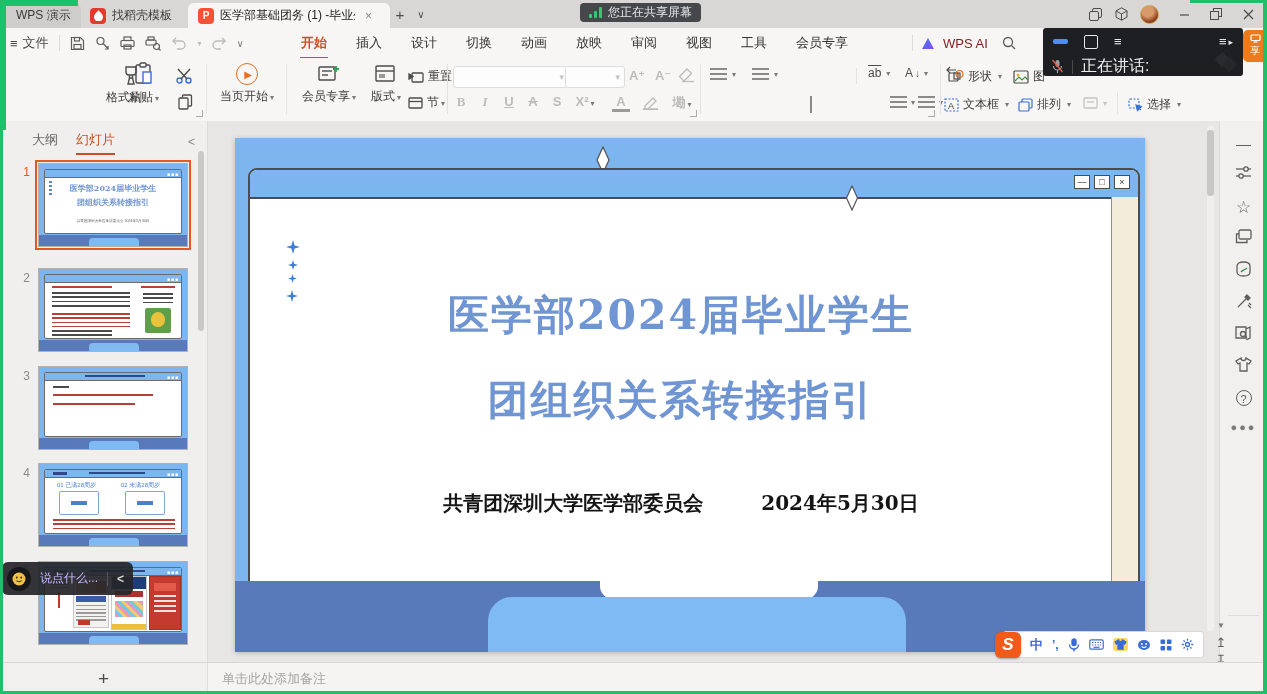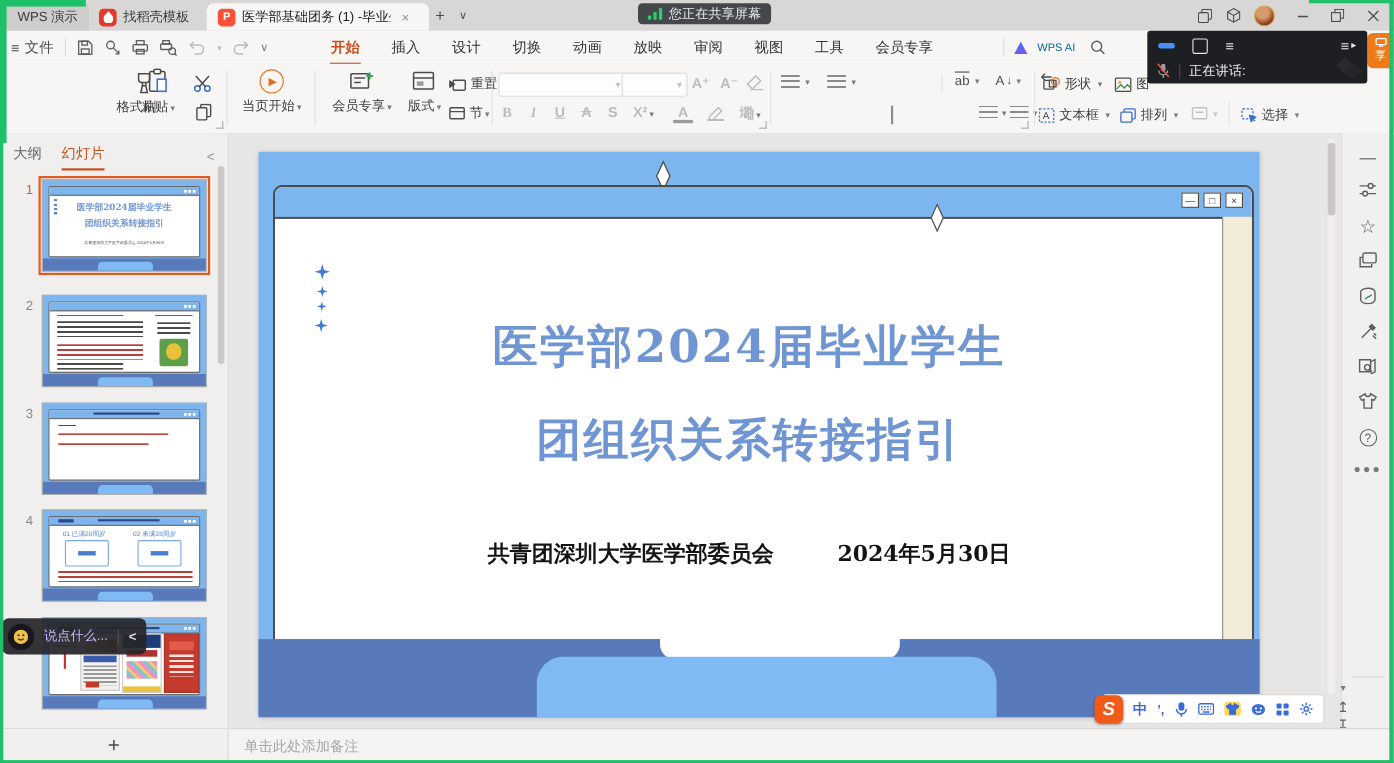--- a/index.html
+++ b/index.html
@@ -38,21 +38,21 @@
   .car{font-size:8px;color:#7a7a7a;margin-left:2px;}
   .vdiv{position:absolute;top:6px;width:1px;height:50px;background:#e3e1df;}
   .selbox{position:absolute;height:20px;border:1px solid #ddd;background:#fdfdfd;border-radius:3px;
     display:flex;align-items:center;justify-content:flex-end;padding:0 4px;color:#c4c3c1;font-size:9px;}
   .fmtch{font-size:13px;color:#bdbcba;font-weight:bold;width:22px;text-align:center;}
   .lnico{width:17px;height:12px;background:repeating-linear-gradient(to bottom,#8a8a8a 0 1.6px,transparent 1.6px 5px);}
   .corner{position:absolute;width:6px;height:6px;border-right:1px solid #aaa;border-bottom:1px solid #aaa;}
   
   .lpanel{position:absolute;left:0;top:121px;width:207px;height:541px;background:#f0efee;border-right:1px solid #dcdada;}
   .ltabs{position:absolute;left:0;top:10px;width:100%;display:flex;align-items:center;font-size:13px;color:#666;}
-  .ltab{margin-left:12px;position:relative;padding-bottom:4px;}
+  .ltab{margin-left:32px;position:relative;padding-bottom:4px;}
   .ltab.on{color:#c9501e;}
   .ltab.on:after{content:"";position:absolute;left:0;right:0;bottom:-2px;height:2px;background:#c9501e;}
   .slnum{position:absolute;left:14px;width:16px;text-align:right;font-size:12px;color:#8a8a8a;}
   .slnum.on{color:#e25a1f;}
   .thumb{position:absolute;left:38px;width:150px;height:84px;background:#7db5ef;border:1px solid #b3b1af;box-sizing:border-box;}
   .thumb.sel{outline:2px solid #e25a1f;outline-offset:1px;}
   .twin{position:absolute;left:5px;right:5px;top:5px;bottom:12px;background:#fff;border:1px solid #6b6b6b;border-radius:2px;}
   .tbar{position:absolute;left:0;right:0;top:0;height:7px;background:#7db5ef;border-bottom:1px solid #6b6b6b;}
   .tdots{position:absolute;right:2px;top:1px;font-size:5px;color:#fff;letter-spacing:1px;}
   .tfoot{position:absolute;left:0;right:0;bottom:0;height:11px;background:#5879ba;}
@@ -230,21 +230,21 @@
         <svg width="14" height="13" viewBox="0 0 14 13">
             <defs>
               <linearGradient id="ai" x1="0" y1="0" x2="1" y2="1">
                 <stop offset="0" stop-color="#3a7bf0"></stop>
                 <stop offset="1" stop-color="#8a4bf0"></stop>
               </linearGradient>
             </defs>
             <polygon points="1,12 7,1 13,12" fill="url(#ai)"></polygon>
           </svg>
       </span>
-      <span style="font-size:10px;color:#0369a1;">WPS AI</span>
+      <span style="font-size:13px;color:#7f1d1d;">WPS AI</span>
       <span style="margin-left:6px;">
         <svg width="14" height="14" viewBox="0 0 14 14" fill="none" stroke="#5c5c5c" stroke-width="1.3">
             <circle cx="6" cy="6" r="4.5"></circle>
             <line x1="9.5" y1="9.5" x2="13" y2="13"></line>
           </svg>
       </span>
     </div>
   </div>
 
   <div class="toolbar">
@@ -686,21 +686,21 @@
     <div style="position:absolute;left:8px;top:28px;display:flex;align-items:center;gap:8px;">
       <span>
         <svg width="13" height="15" viewBox="0 0 13 15">
             <rect x="4.5" y="1" width="4" height="7" rx="2" fill="#9aa0a6"></rect>
             <path d="M2.5 7a4 4 0 0 0 8 0" fill="none" stroke="#9aa0a6" stroke-width="1.2"></path>
             <line x1="6.5" y1="11" x2="6.5" y2="14" stroke="#9aa0a6" stroke-width="1.2"></line>
             <line x1="1.5" y1="1" x2="11.5" y2="13" stroke="#e05a4a" stroke-width="1.4"></line>
           </svg>
       </span>
       <span style="width:1px;height:14px;background:#4a4a4d;"></span>
-      <span style="color:#eee;font-size:12px;">正在讲话:</span>
+      <span style="color:#eee;font-size:16px;">正在讲话:</span>
     </div>
     <div style="position:absolute;right:8px;top:26px;display:flex;gap:3px;opacity:.55;">
       <span style="width:11px;height:11px;background:#35363b;transform:rotate(45deg);display:block;"></span>
       <span style="width:11px;height:11px;background:#2c2d31;transform:rotate(45deg);display:block;margin-left:-7px;margin-top:5px;"></span>
     </div>
   </div>
 
   <div class="shareb">
     <svg width="11" height="9" viewBox="0 0 11 9" fill="none" stroke="#fff" stroke-width="1.2">
         <rect x="1" y="1" width="9" height="5.5" rx="1"></rect>

